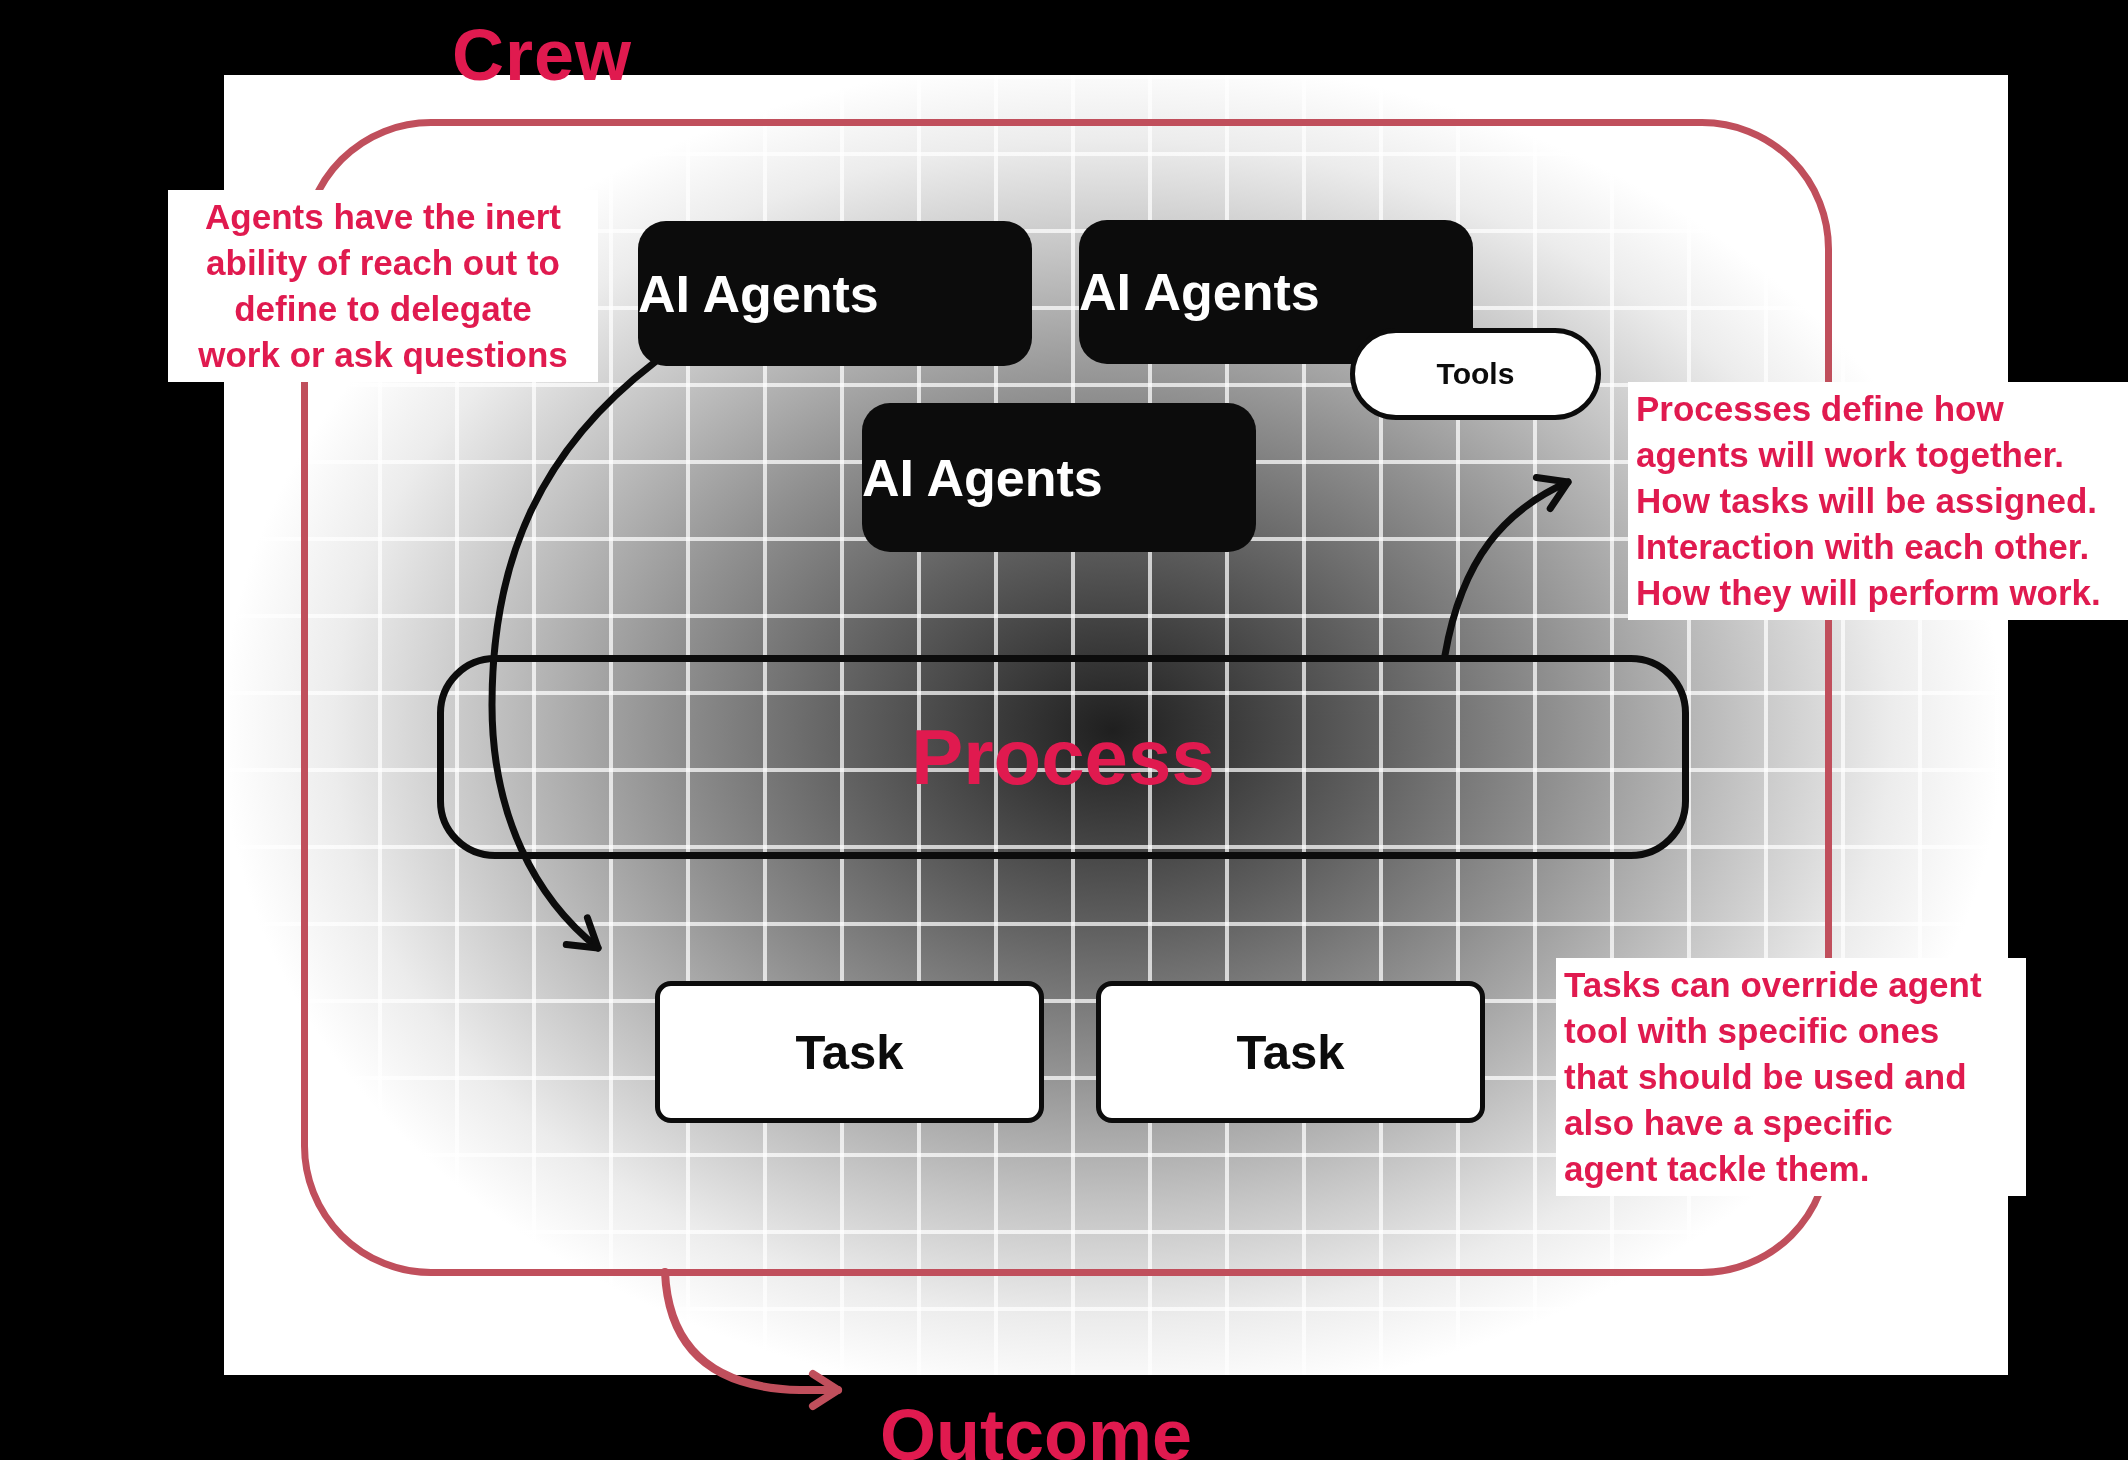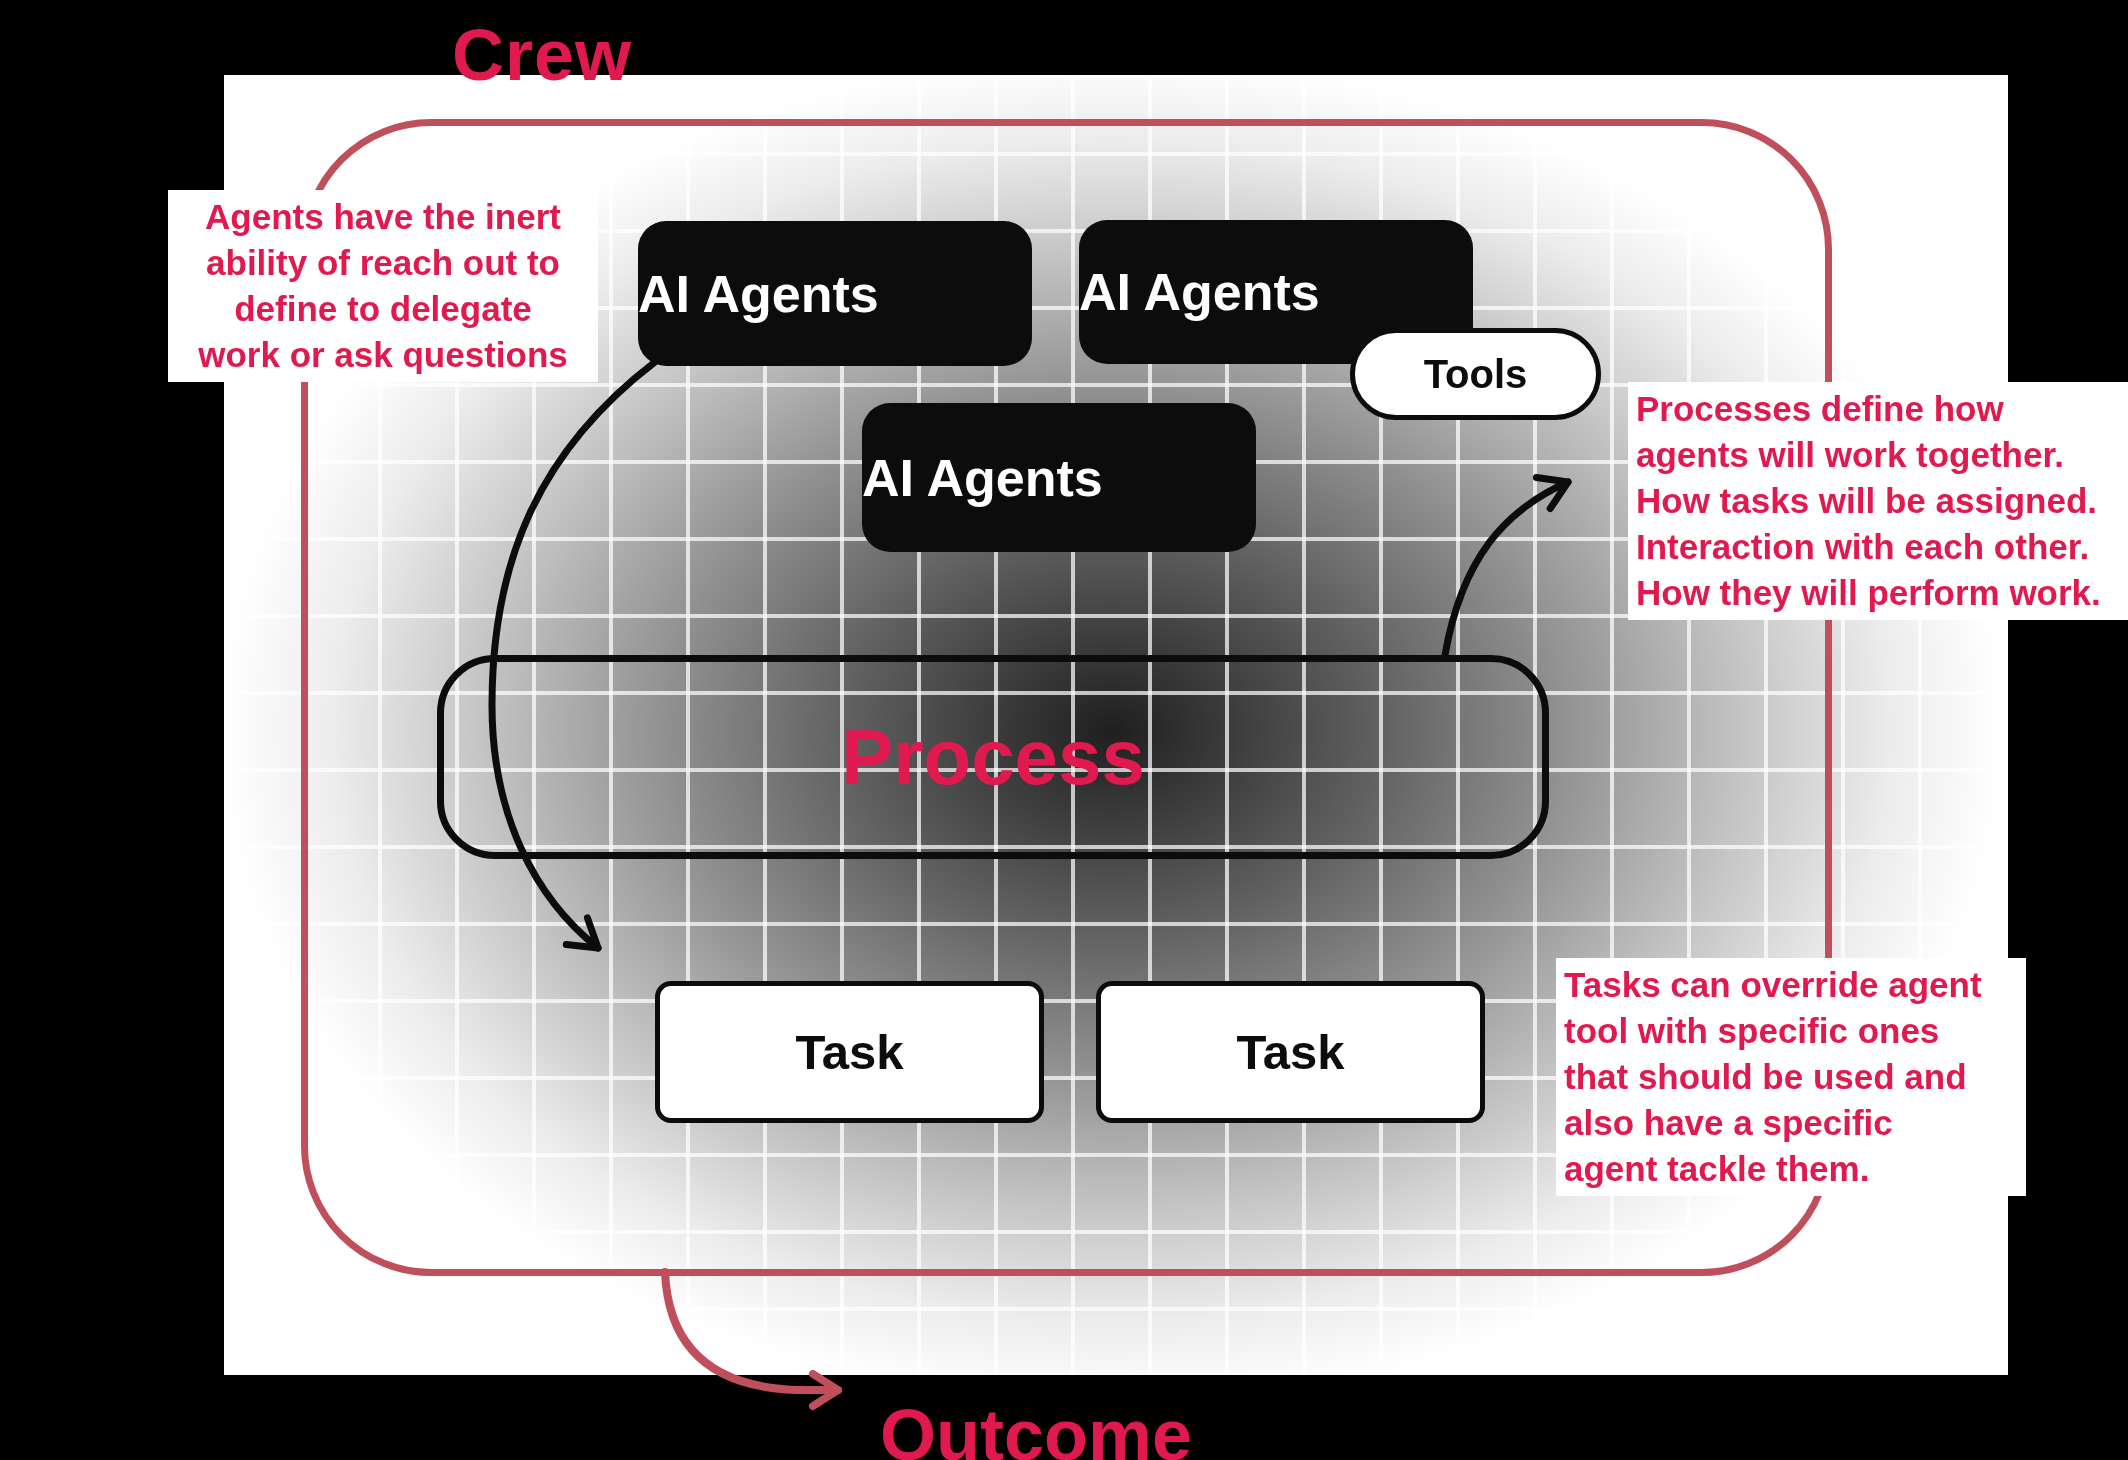--- a/index.html
+++ b/index.html
@@ -62,24 +62,24 @@
     display:flex;align-items:center;justify-content:center;
     font-weight:bold;font-size:50px;
     z-index:5;
   }
   .agent-1{left:638px;top:221px;width:394px;height:145px;}
   .agent-2{left:1079px;top:220px;width:394px;height:144px;}
   .agent-3{left:862px;top:403px;width:394px;height:149px;}
   .tools-badge{
     left:1350px;top:328px;width:251px;height:92px;
     border-width:5px;border-radius:46px;
-    font-size:40px;z-index:6;
+    font-size:30px;z-index:6;
   }
   .process-box{
-    position:absolute;left:437px;top:655px;width:1112px;height:204px;
+    position:absolute;left:437px;top:655px;width:1252px;height:204px;
     border:7px solid var(--ink);
     border-radius:58px;
     background:transparent;
     display:flex;align-items:center;justify-content:center;
     z-index:5;
   }
   .process-label{
     font-size:78px;font-weight:bold;color:var(--red-text);
   }
   .task-1{left:655px;top:981px;width:389px;height:142px;font-size:49px;border-width:5px;}

